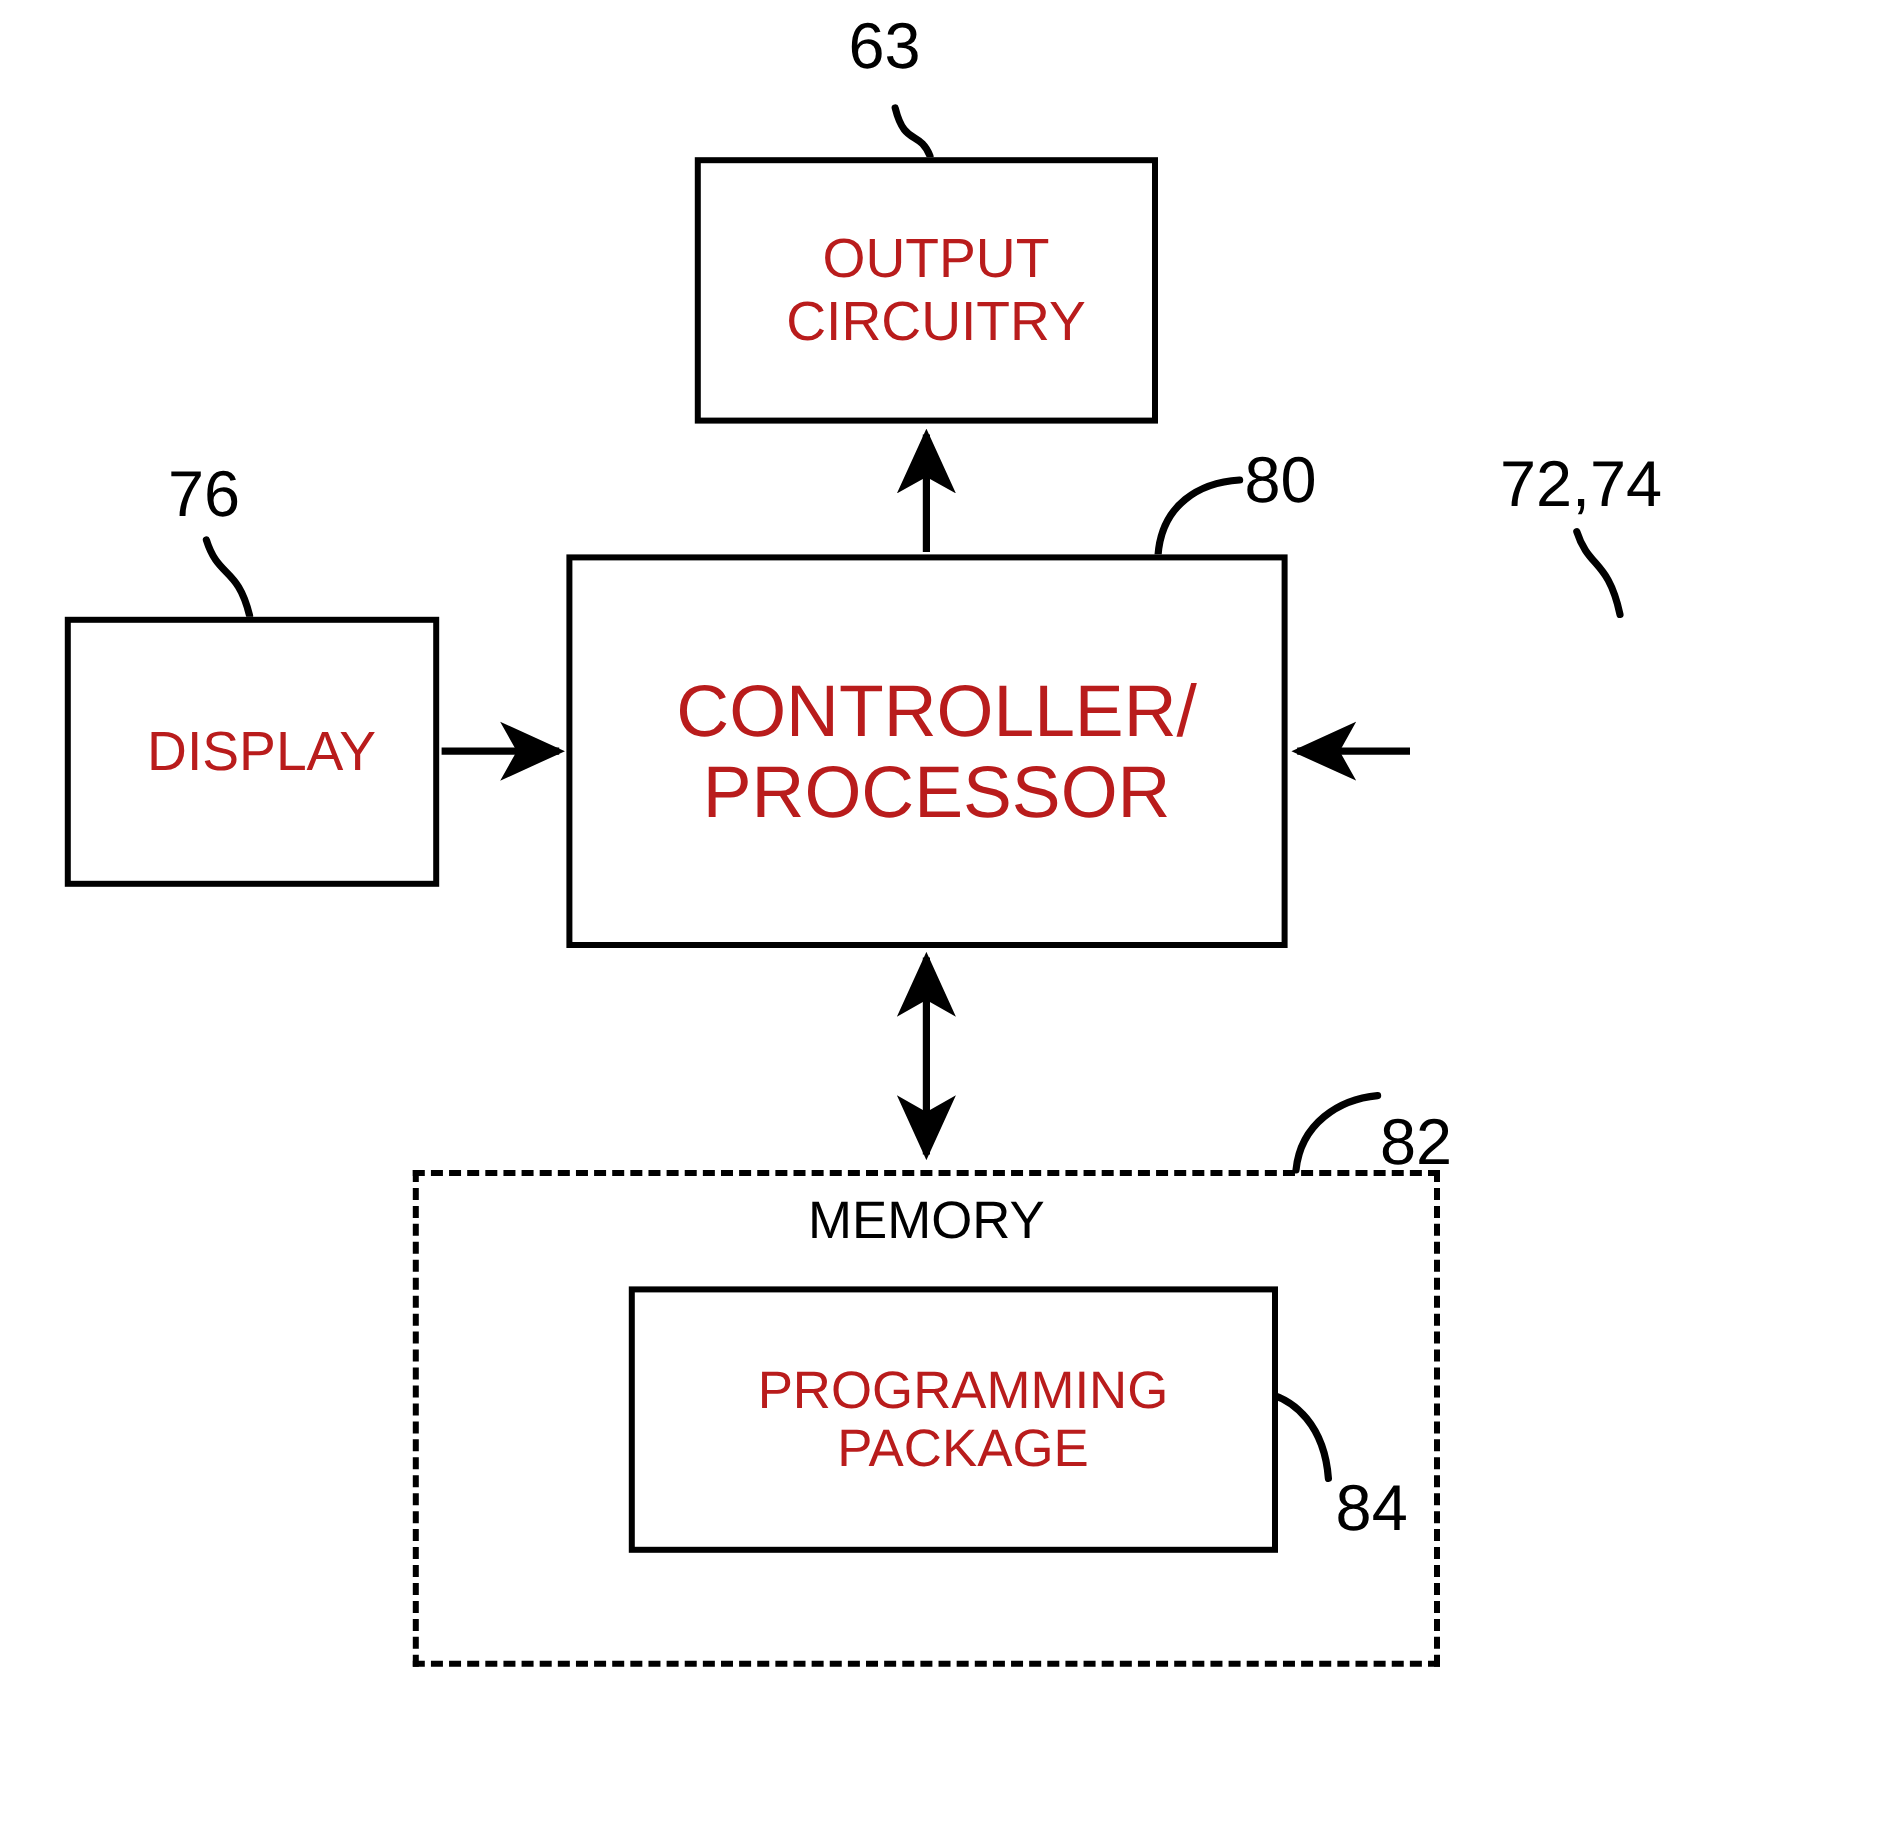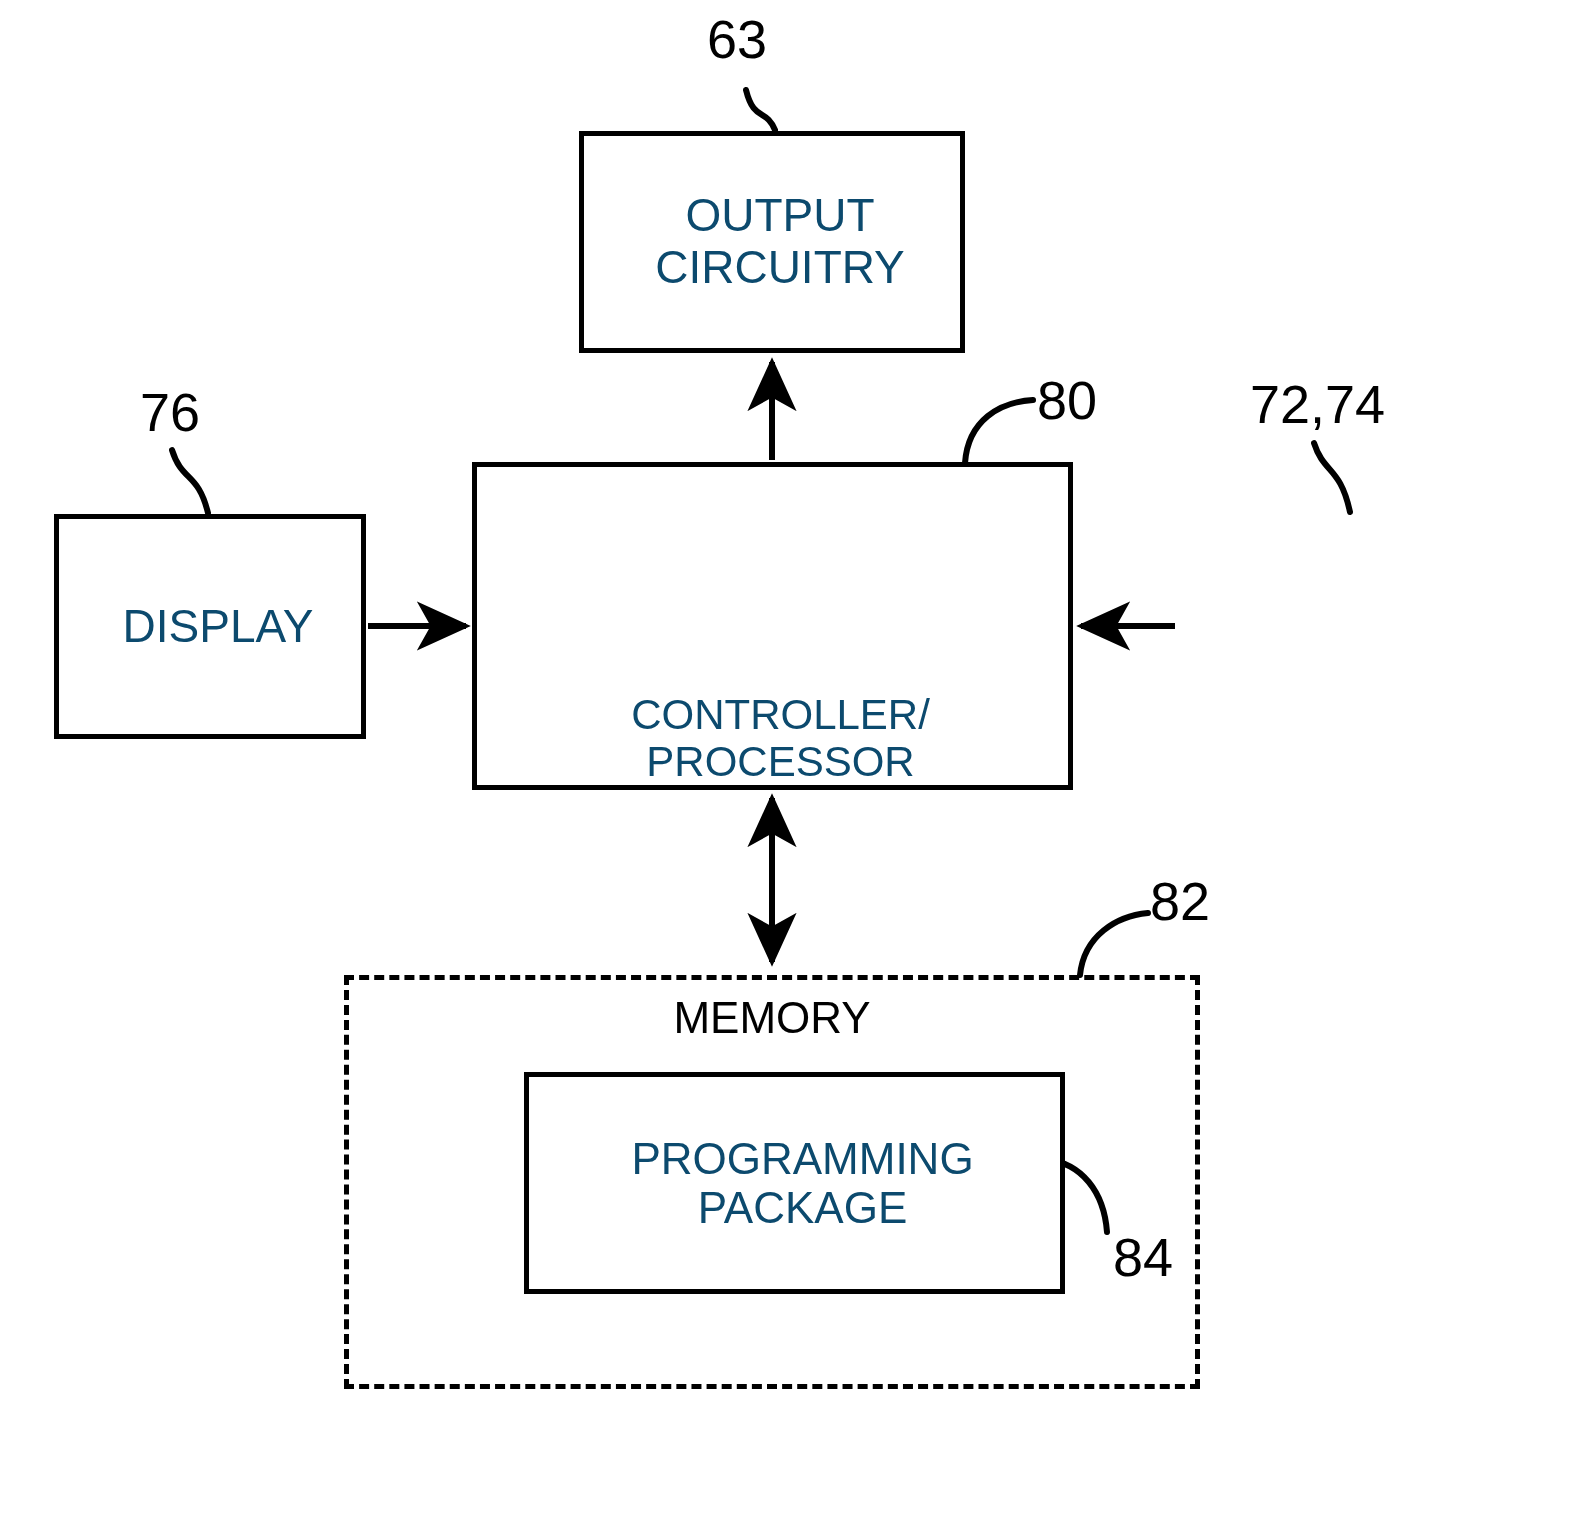--- a/index.html
+++ b/index.html
@@ -24,21 +24,21 @@
   }
   .node {
     position: absolute;
     box-sizing: border-box;
     border: 5px solid #000000;
     background: #ffffff;
     display: flex;
     align-items: center;
     justify-content: center;
     text-align: center;
-    color: #0c4a6e;
+    color: #b91c1c;
     line-height: 1.12;
     white-space: pre-line;
     padding-left: 16px;
   }
   .node-label {
     display: block;
     white-space: pre-line;
   }
   .dashed-node {
     position: absolute;
@@ -53,32 +53,32 @@
     white-space: pre-line;
   }
   .ref {
     position: absolute;
     color: #000000;
     white-space: pre;
     line-height: 1;
   }
   
   #node-output     { left: 579px;  top: 131px;  width: 386px; height: 222px; font-size: 46px; }
-  #node-controller { left: 472px;  top: 462px;  width: 601px; height: 328px; font-size: 42px; align-items: flex-end; }
+  #node-controller { left: 472px;  top: 462px;  width: 601px; height: 328px; font-size: 61px; }
   #node-display    { left: 54px;   top: 514px;  width: 312px; height: 225px; font-size: 46px; }
   #node-userinput  { left: 1177px; top: 513px;  width: 313px; height: 228px; font-size: 46px; }
   #node-memory-box { left: 344px;  top: 975px;  width: 856px; height: 414px; }
   #node-programming{ left: 504px;  top: 1072px; width: 541px; height: 222px; font-size: 44px; margin-left: 20px; }
   #memory-title-el { left: 344px;  top: 993px;  width: 856px; font-size: 44px; }
 
   #ref-86 { left: 707px;  top: 12px;   font-size: 54px; }
   #ref-80 { left: 1037px; top: 373px;  font-size: 54px; }
   #ref-76 { left: 140px;  top: 385px;  font-size: 54px; }
   #ref-7274 { left: 1250px; top: 377px; font-size: 54px; }
-  #ref-82 { left: 1150px; top: 874px;  font-size: 54px; }
+  #ref-82 { left: 1150px; top: 925px;  font-size: 54px; }
   #ref-84 { left: 1080px; top: 1230px; font-size: 54px; margin-left: 33px; }
 </style>
 </head>
 <body>
 
 <div id="figure">
 
   <svg class="svg-layer" viewBox="0 0 1577 1531">
     <defs>
       <marker id="arrowhead" markerWidth="9" markerHeight="9" refX="8.2" refY="4.5" orient="auto" markerUnits="strokeWidth">

